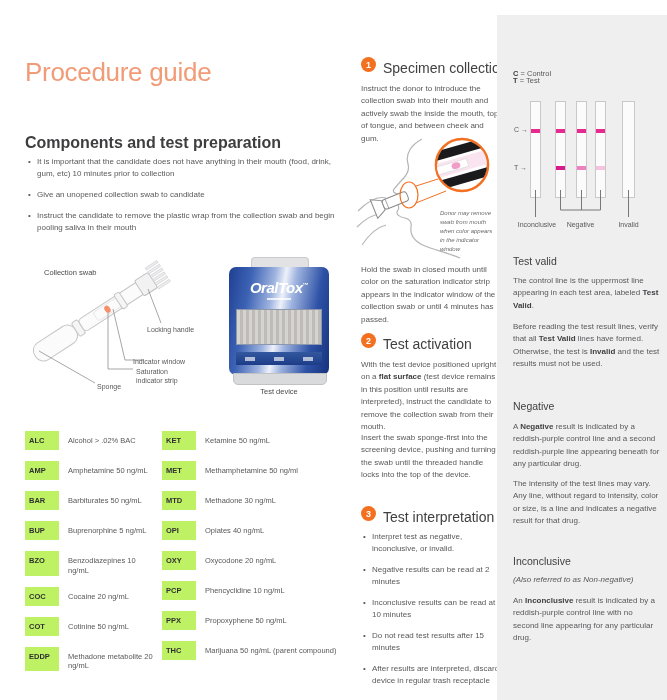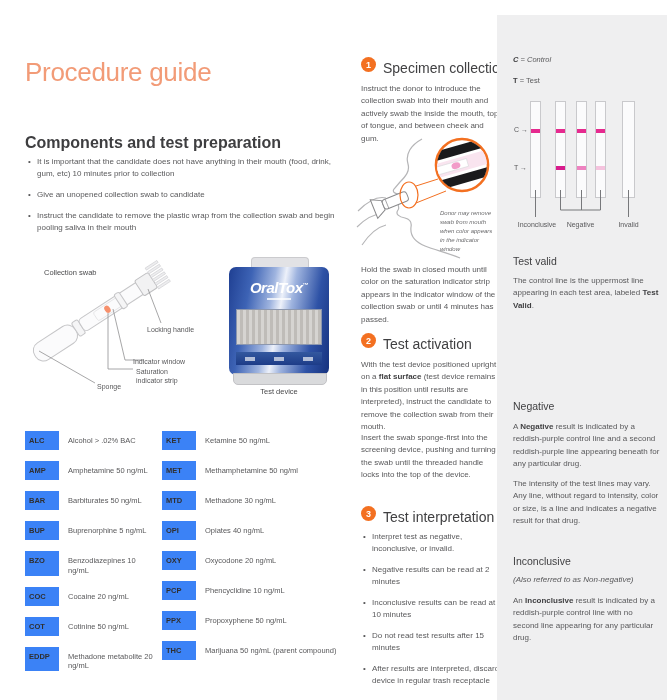--- a/index.html
+++ b/index.html
@@ -30,21 +30,21 @@
   .device-band i{display:block;width:10px;height:4px;background:rgba(255,255,255,0.65);}
   .device-base{position:absolute;bottom:0;left:4px;width:92px;height:10px;background:#D9DADC;
       border:1px solid #C2C2C5;border-radius:0 0 5px 5px;}
   .device-caption{left:229px;top:372px;width:100px;text-align:center;font-size:7.5px;color:#4A4A4C;}
   .swab-caption{left:44px;top:253px;font-size:7.5px;color:#4A4A4C;text-align:center;}
   
   .tcol{position:absolute;top:416px;}
   .tcol-left{left:25px;width:132px;}
   .tcol-right{left:162px;width:180px;}
   .t-row{display:flex;align-items:stretch;margin-bottom:11px;}
-  .t-abbr{flex:none;width:34px;background:#3b82f6;font-weight:bold;font-size:7.5px;color:#2F2F31;
+  .t-abbr{flex:none;width:34px;background:#bef264;font-weight:bold;font-size:7.5px;color:#2F2F31;
           padding:5px 2px 5px 4px;box-sizing:border-box;}
   .t-desc{font-size:7.5px;color:#59595B;padding:5px 0 0 9px;line-height:1.3;}
   
   .badge{position:absolute;width:15px;height:15px;border-radius:50%;background:#F37021;color:#fff;
          font-size:9px;font-weight:bold;display:flex;align-items:center;justify-content:center;}
   .step-title{position:absolute;font-size:14px;font-weight:normal;color:#404042;}
   .para{position:absolute;font-size:8px;line-height:1.55;color:#59595B;}
   .b{font-weight:bold;color:#3F3F41;}
   .mini-caption{left:440px;top:194px;width:58px;font-size:6px;font-style:italic;color:#6B6B6D;line-height:1.5;}
   .step3-bullets{left:363px;top:516px;width:138px;}
@@ -257,21 +257,21 @@
         <span>Do not read test results after 15 minutes</span>
       </div>
     <div class="bullet-row">
         <span class="bullet-dot">•</span>
         <span>After results are interpreted, discard device in regular trash receptacle</span>
       </div>
   </div>
 
   <div class="abs results-panel"></div>
 
-  <div class="legend-line" style="left:513px;top:40px;font-style:italic;"><span class="b">C</span><span> = Control</span></div>
+  <div class="legend-line" style="left:513px;top:54px;"><span class="b">C</span><span> = Control</span></div>
   <div class="legend-line" style="left:513px;top:61px;"><span class="b">T</span><span> = Test</span></div>
 
   <div class="strip" style="left:530px;">
       <div class="c-line" style="background: rgb(230, 42, 143);"></div>
     </div>
   <div class="strip" style="left:555px;">
       <div class="c-line" style="background: rgb(230, 42, 143);"></div>
       <div class="t-line" style="background: rgb(216, 27, 140);"></div>
     </div>
   <div class="strip" style="left:576px;">
@@ -296,20 +296,21 @@
       <path d="M63.5,115 L103.5,115"></path>
       <path d="M131.5,95 L131.5,122"></path>
     </g>
   </svg>
   <div class="strip-caption" style="left:510px;width:54px;">Inconclusive</div>
   <div class="strip-caption" style="left:553px;width:55px;">Negative</div>
   <div class="strip-caption" style="left:601px;width:55px;">Invalid</div>
 
   <div class="result-heading" style="top:240px;">Test valid</div>
   <div class="para rp" style="top:260px;"><span>The control line is the uppermost line appearing in each test area, labeled </span><span class="b">Test Valid</span><span>.</span></div>
+  <div class="para rp" style="top:306px;"><span>Before reading the test result lines, verify that all </span><span class="b">Test Valid</span><span> lines have formed. Otherwise, the test is </span><span class="b">Invalid</span><span> and the test results must not be used.</span></div>
 
   <div class="result-heading" style="top:385px;">Negative</div>
   <div class="para rp" style="top:406px;"><span>A </span><span class="b">Negative</span><span> result is indicated by a reddish-purple control line and a second reddish-purple line appearing beneath for any particular drug.</span></div>
   <div class="para rp" style="top:463px;">The intensity of the test lines may vary. Any line, without regard to intensity, color or size, is a line and indicates a negative result for that drug.</div>
 
   <div class="result-heading" style="top:540px;">Inconclusive</div>
   <div class="para rp italic-note" style="top:559px;">(Also referred to as Non-negative)</div>
   <div class="para rp" style="top:580px;"><span>An </span><span class="b">Inconclusive</span><span> result is indicated by a reddish-purple control line with no second line appearing for any particular drug.</span></div>
 
 </div>

